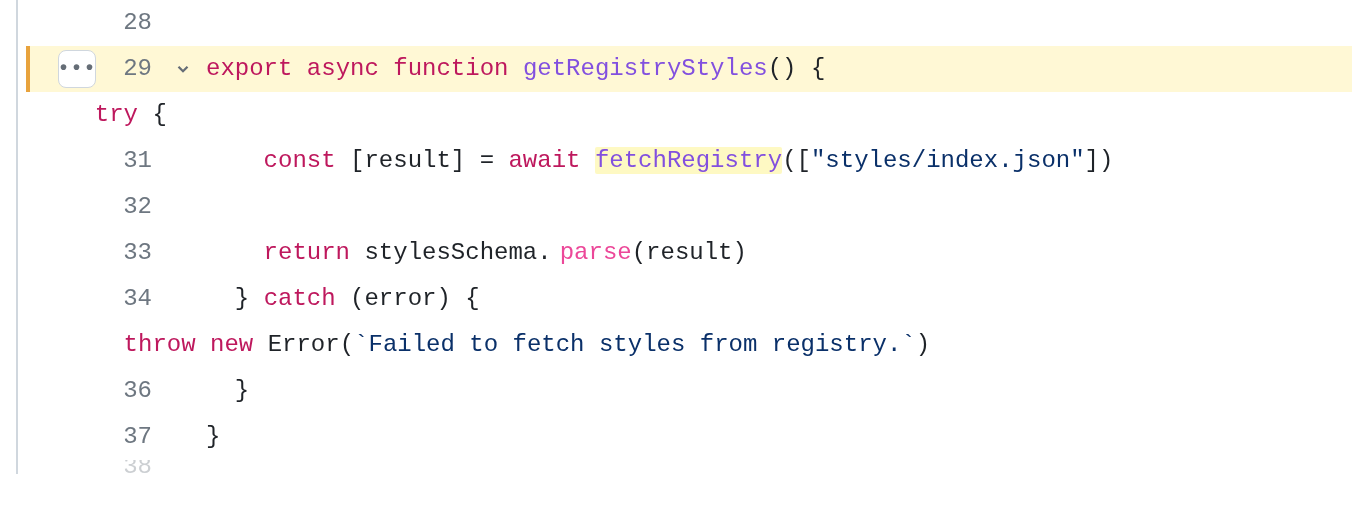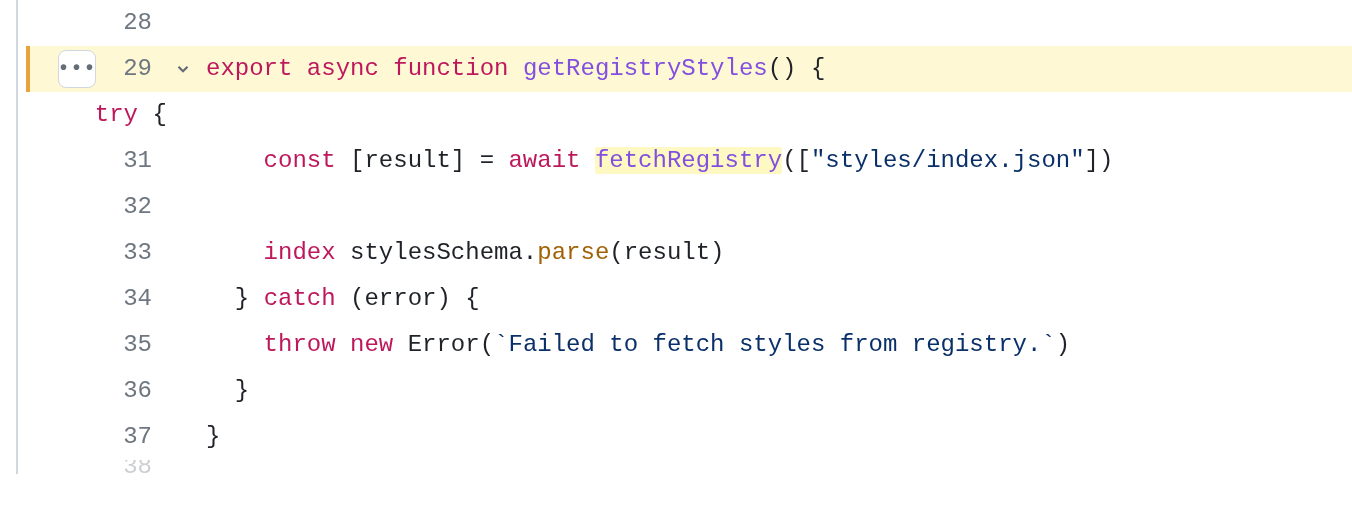--- a/index.html
+++ b/index.html
@@ -96,21 +96,22 @@
     .tk-function {
       color: #8250df;
     }
     .tk-default {
       color: #1f2328;
     }
     .tk-string {
       color: #0a3069;
     }
     .tk-method {
-      color: #a16207;
+      color: #ec4899;
+      margin-left: 8px;
     }
     .tk-highlight {
       background: #fef9c3;
       border-radius: 2px;
     }
     .cutoff-line {
       opacity: 0.35;
     }
   </style>
 </head>
@@ -152,31 +153,30 @@
 
   <div class="code-line">
     <span class="line-number">32</span>
     <span class="fold-indicator"></span>
     <span class="code-content"></span>
   </div>
 
   <div class="code-line">
     <span class="line-number">33</span>
     <span class="fold-indicator"></span>
-    <span class="code-content">    <span class="tk-keyword">index</span><span class="tk-default"> stylesSchema.</span><span class="tk-method">parse</span><span class="tk-default">(result)</span></span>
+    <span class="code-content">    <span class="tk-keyword">return</span><span class="tk-default"> stylesSchema.</span><span class="tk-method">parse</span><span class="tk-default">(result)</span></span>
   </div>
 
   <div class="code-line">
     <span class="line-number">34</span>
     <span class="fold-indicator"></span>
     <span class="code-content">  <span class="tk-default">} </span><span class="tk-keyword">catch</span><span class="tk-default"> (error) {</span></span>
   </div>
 
   <div class="code-line">
-    <span class="line-number">35</span>
     <span class="fold-indicator"></span>
     <span class="code-content">    <span class="tk-keyword">throw</span><span> </span><span class="tk-keyword">new</span><span class="tk-default"> Error(</span><span class="tk-string">`Failed to fetch styles from registry.`</span><span class="tk-default">)</span></span>
   </div>
 
   <div class="code-line">
     <span class="line-number">36</span>
     <span class="fold-indicator"></span>
     <span class="code-content">  <span class="tk-default">}</span></span>
   </div>
 

